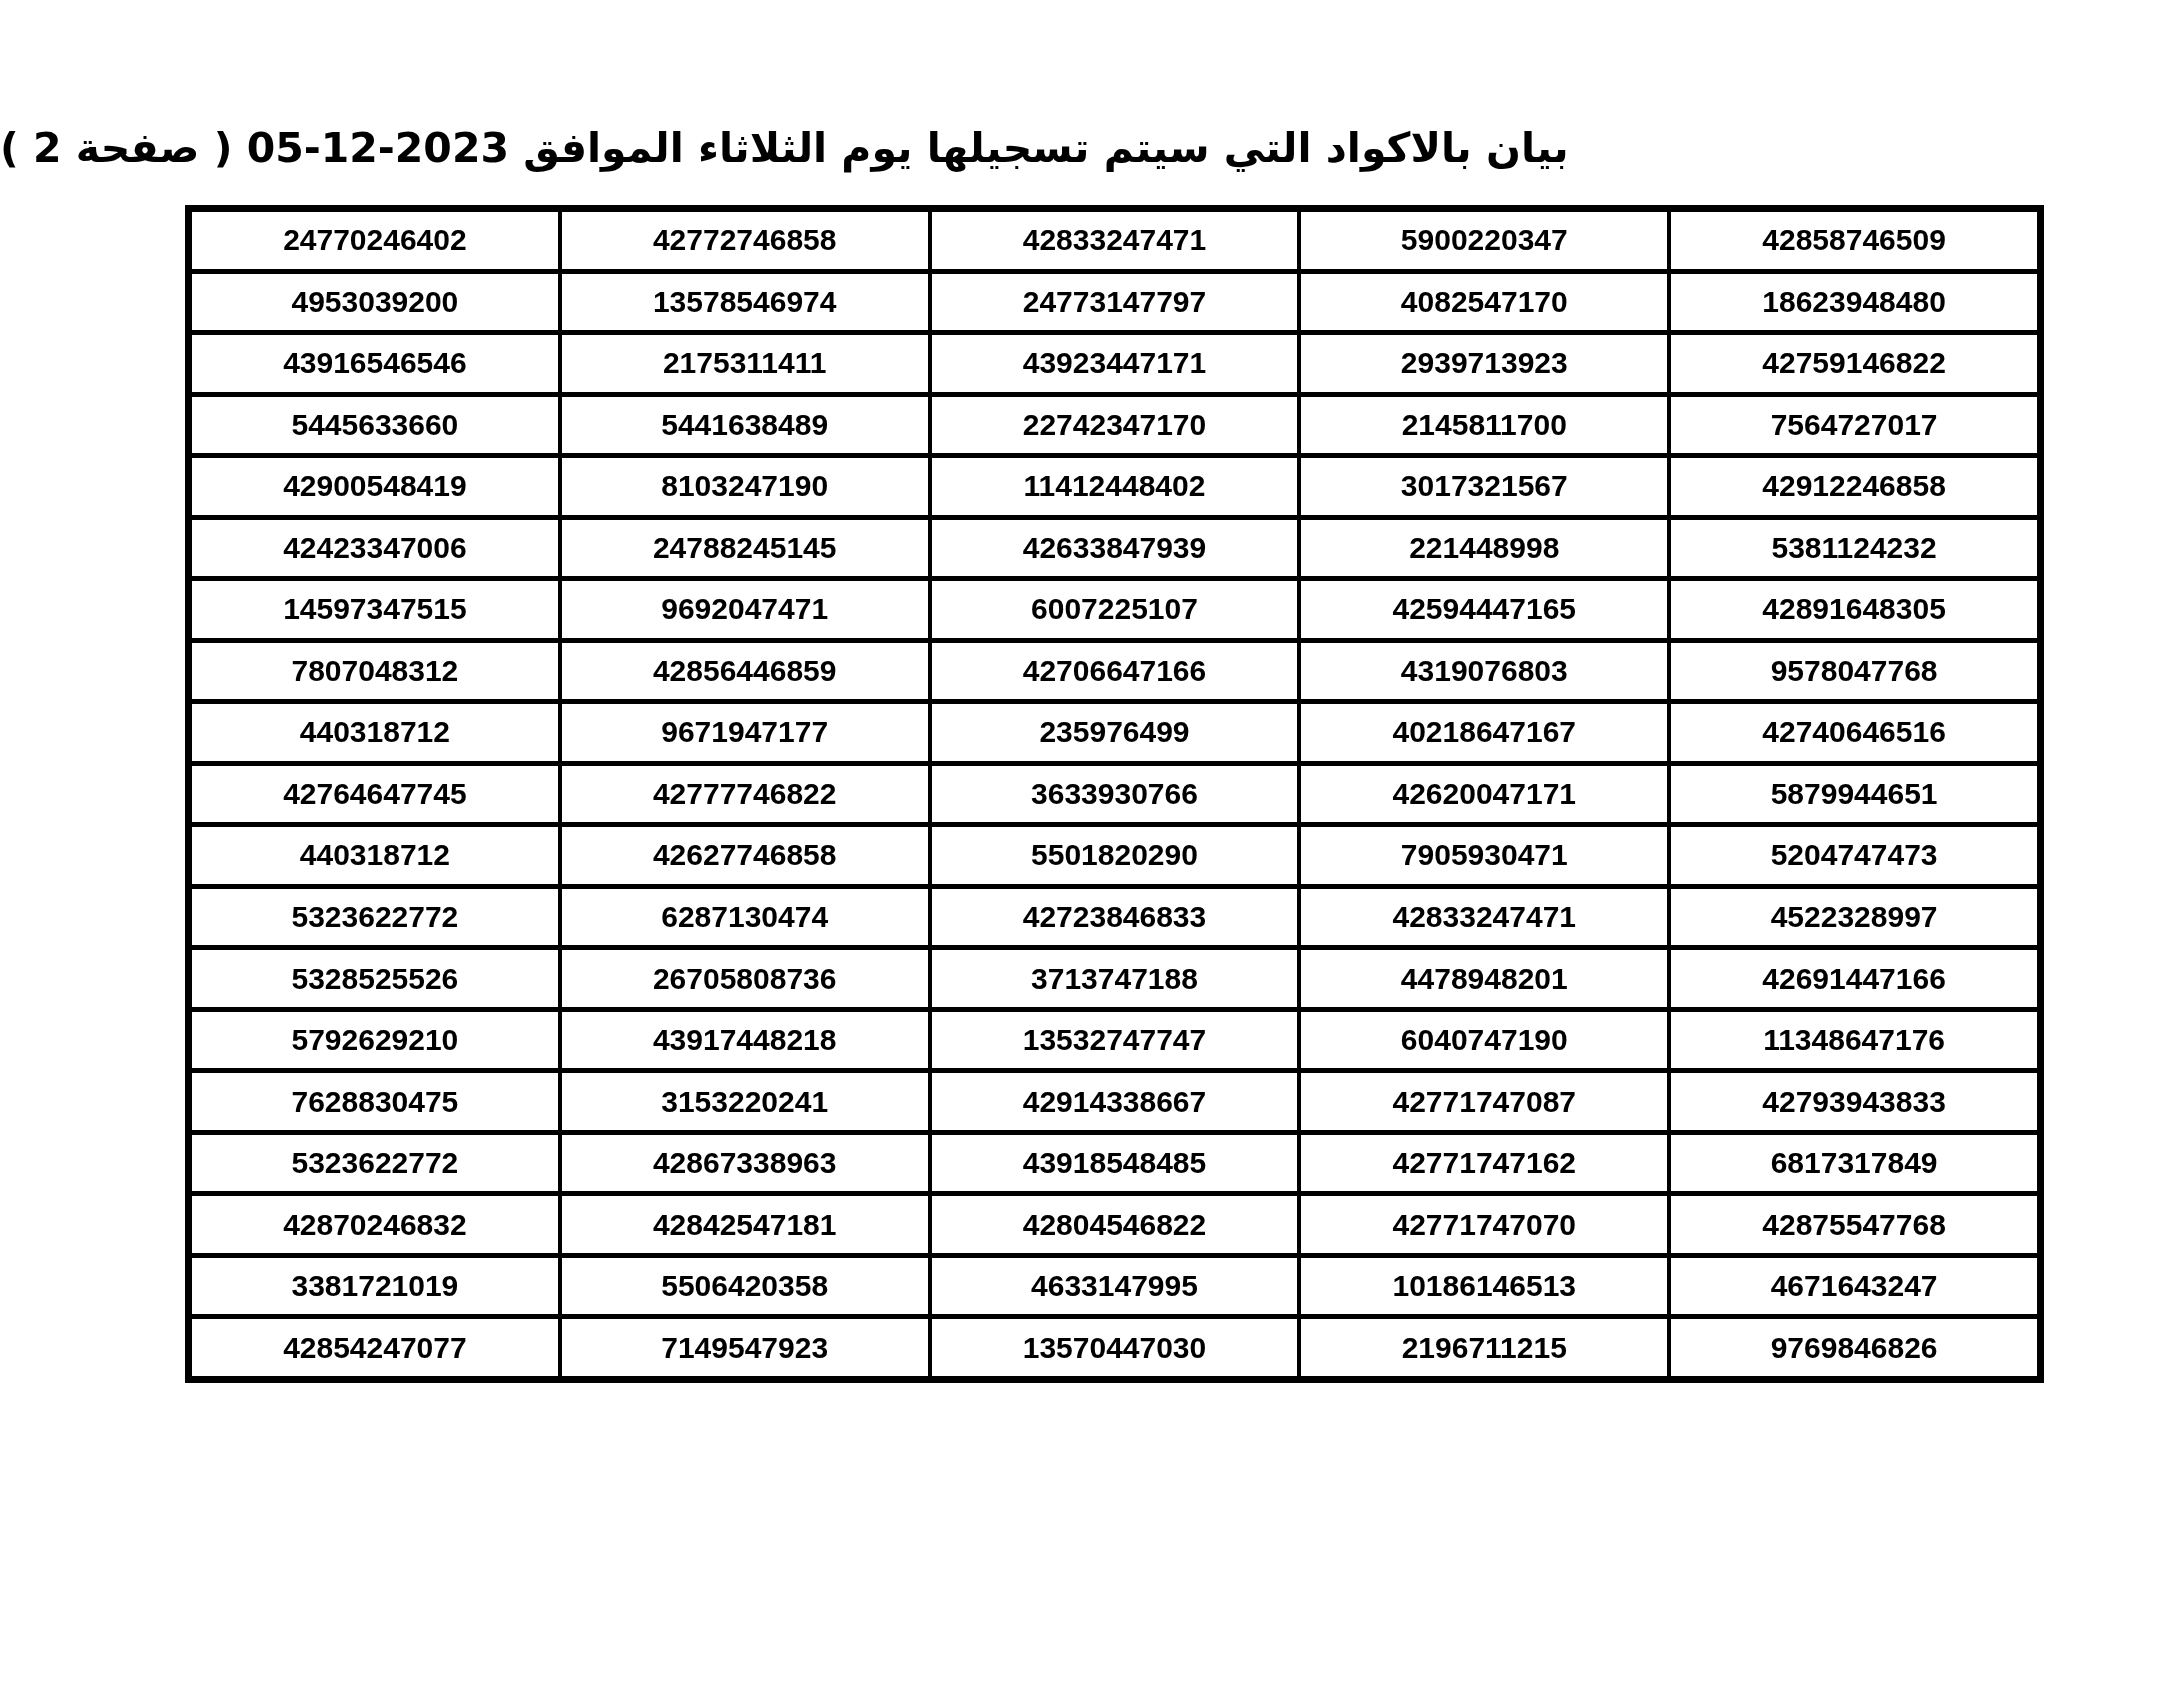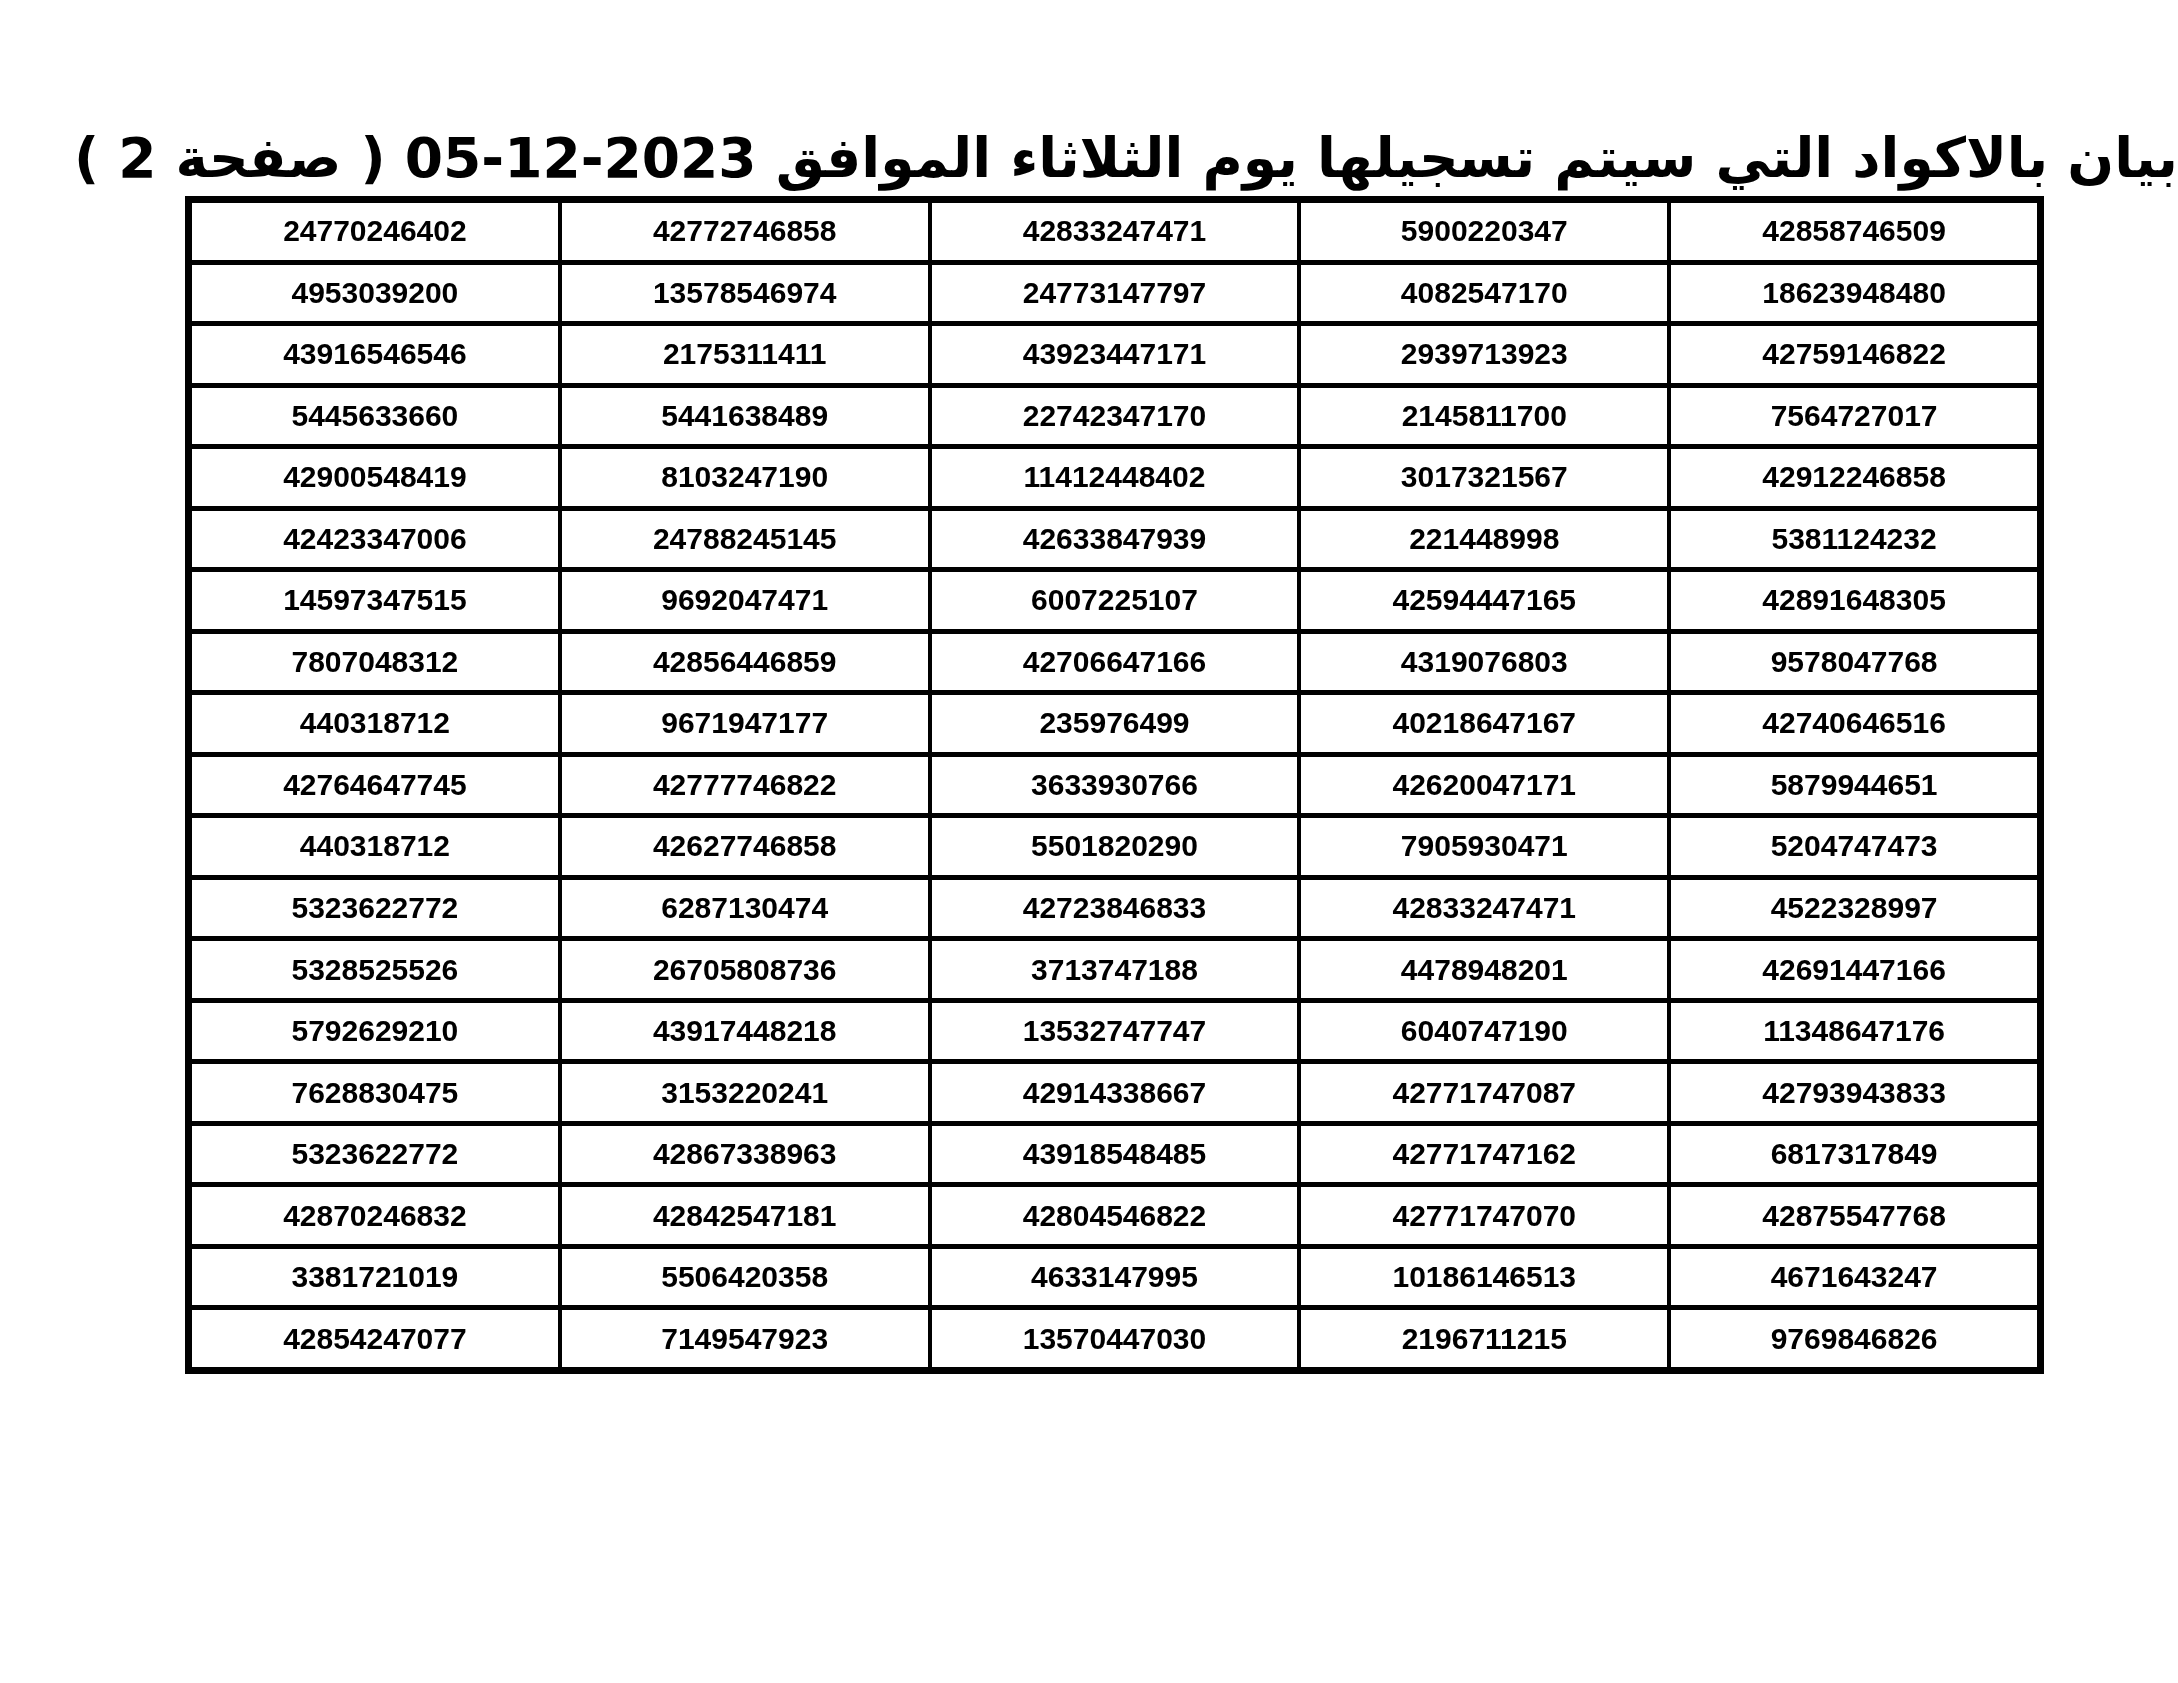--- a/index.html
+++ b/index.html
@@ -12,34 +12,34 @@
     background: #ffffff;
     position: relative;
     font-family: "Liberation Sans", sans-serif;
     overflow: hidden;
   }
   .doc-title {
     position: absolute;
     top: 121px;
     left: 0;
     width: 2178px;
-    text-align: right;
+    text-align: left;
     direction: rtl;
     font-family: "DejaVu Sans", sans-serif;
     font-weight: bold;
-    font-size: 55px;
+    font-size: 41px;
     line-height: 1.35;
     color: #000000;
     letter-spacing: 0;
     white-space: nowrap;
   }
   table.codes {
     position: absolute;
     left: 185px;
-    top: 196px;
+    top: 205px;
     width: 1859px;
     height: 1178px;
     border-collapse: collapse;
     table-layout: fixed;
     border: 7px solid #000000;
     background: #ffffff;
     padding-left: 36px;
   }
   table.codes td {
     border: 4px solid #000000;

